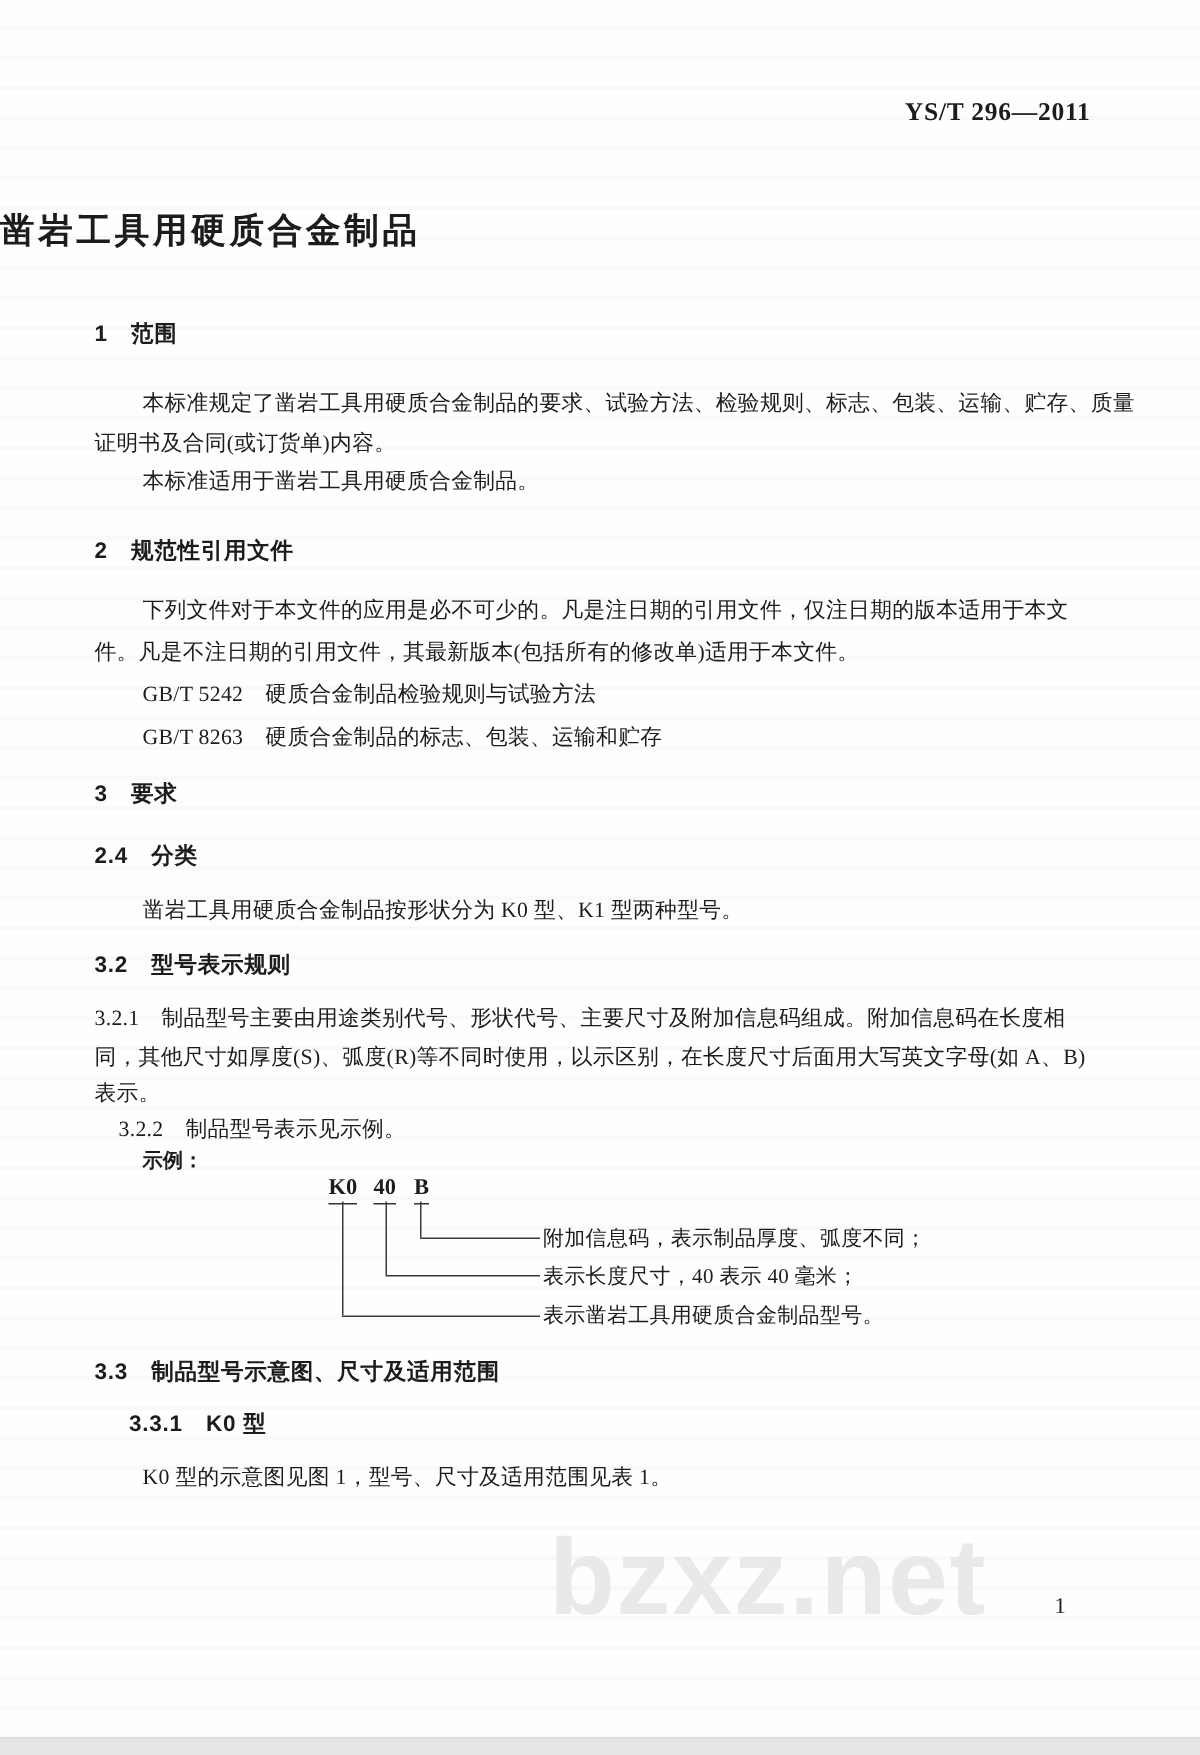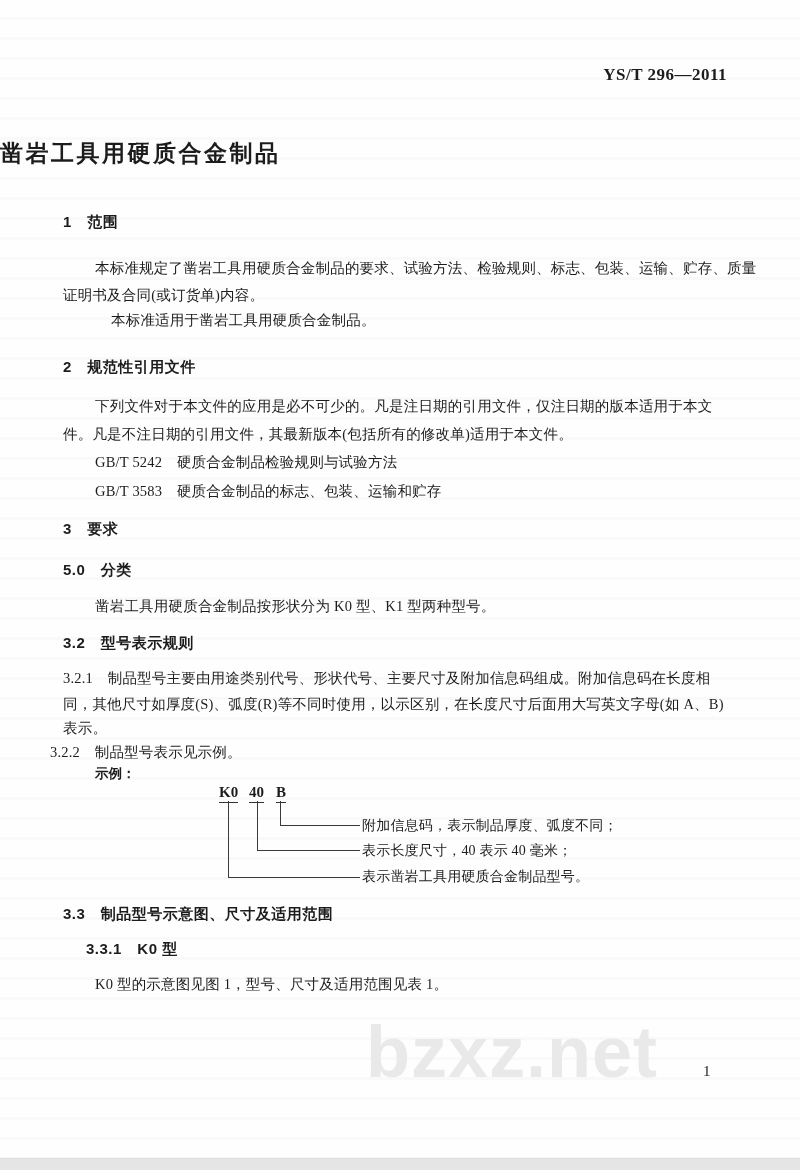--- a/index.html
+++ b/index.html
@@ -29,34 +29,34 @@
     font-weight: bold; font-size: 23px; letter-spacing: 2.5px;
   }
   .h {
     font-family: "Liberation Sans", sans-serif;
     font-weight: bold; font-size: 15px; letter-spacing: 0.5px;
   }
   .body-t { font-size: 14.5px; letter-spacing: 0.2px; }
   .h1   { left: 63px; top: 213px; }
   .p1l1 { left: 95px; top: 259px; }
   .p1l2 { left: 63px; top: 286px; }
-  .p2   { left: 111px; top: 311px; }
+  .p2   { left: 95px; top: 311px; }
   .h2   { left: 63px; top: 358px; }
   .p3l1 { left: 95px; top: 397px; }
   .p3l2 { left: 63px; top: 425px; }
   .ref1 { left: 95px; top: 453px; }
   .ref2 { left: 95px; top: 482px; }
   .h3   { left: 63px; top: 520px; }
   .h31  { left: 63px; top: 561px; }
   .p4   { left: 95px; top: 597px; }
   .h32  { left: 63px; top: 634px; }
   .s321l1 { left: 63px; top: 669px; }
   .s321l2 { left: 63px; top: 695px; }
   .s321l3 { left: 63px; top: 719px; }
-  .s322 { left: 50px; top: 743px; text-align: center; }
+  .s322 { left: 79px; top: 743px; text-align: center; }
   .exlabel { left: 95px; top: 765px; font-size: 13.5px; font-weight: bold; }
   .code-part {
     position: absolute; top: 784px;
     font-family: "Liberation Serif", serif;
     font-size: 15px; font-weight: bold;
     border-bottom: 1px solid #333; padding-bottom: 1px;
   }
   .code-k0 { left: 219px; }
   .code-40 { left: 249px; }
   .code-b  { left: 276px; }
@@ -99,25 +99,25 @@
 
   <div class="abs h h1">1　范围</div>
   <div class="abs body-t p1l1">本标准规定了凿岩工具用硬质合金制品的要求、试验方法、检验规则、标志、包装、运输、贮存、质量</div>
   <div class="abs body-t p1l2">证明书及合同(或订货单)内容。</div>
   <div class="abs body-t p2">本标准适用于凿岩工具用硬质合金制品。</div>
 
   <div class="abs h h2">2　规范性引用文件</div>
   <div class="abs body-t p3l1">下列文件对于本文件的应用是必不可少的。凡是注日期的引用文件，仅注日期的版本适用于本文</div>
   <div class="abs body-t p3l2">件。凡是不注日期的引用文件，其最新版本(包括所有的修改单)适用于本文件。</div>
   <div class="abs body-t ref1">GB/T 5242　硬质合金制品检验规则与试验方法</div>
-  <div class="abs body-t ref2">GB/T 3583　硬质合金制品的标志、包装、运输和贮存</div>
+  <div class="abs body-t ref2">GB/T 8263　硬质合金制品的标志、包装、运输和贮存</div>
 
   <div class="abs h h3">3　要求</div>
 
-  <div class="abs h h31">5.0　分类</div>
+  <div class="abs h h31">2.4　分类</div>
   <div class="abs body-t p4">凿岩工具用硬质合金制品按形状分为 K0 型、K1 型两种型号。</div>
 
   <div class="abs h h32">3.2　型号表示规则</div>
   <div class="abs body-t s321l1">3.2.1　制品型号主要由用途类别代号、形状代号、主要尺寸及附加信息码组成。附加信息码在长度相</div>
   <div class="abs body-t s321l2">同，其他尺寸如厚度(S)、弧度(R)等不同时使用，以示区别，在长度尺寸后面用大写英文字母(如 A、B)</div>
   <div class="abs body-t s321l3">表示。</div>
   <div class="abs body-t s322">3.2.2　制品型号表示见示例。</div>
   <div class="abs exlabel">示例：</div>
 
   <span class="code-part code-k0">K0</span>

